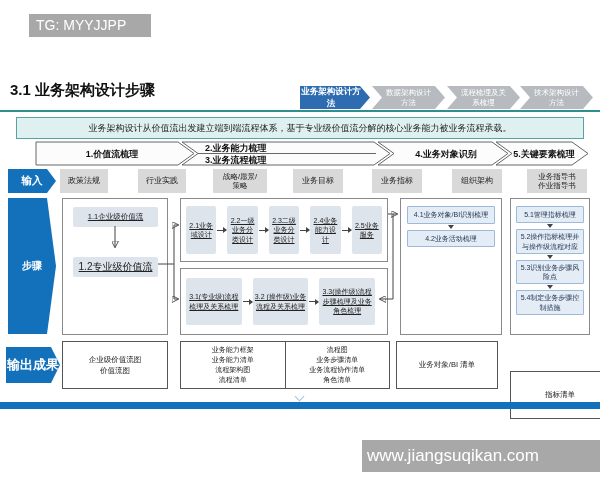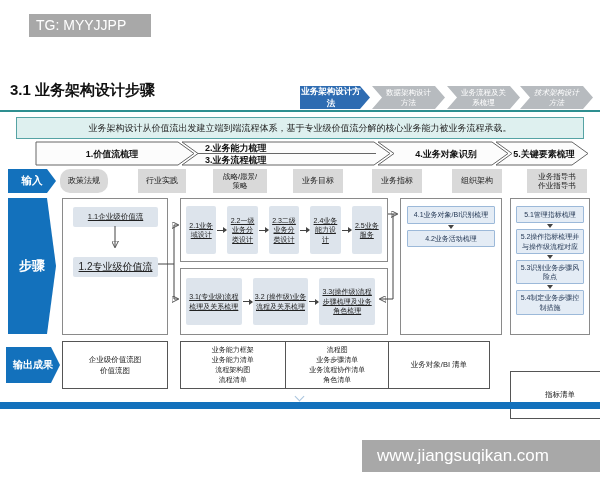--- a/index.html
+++ b/index.html
@@ -54,56 +54,56 @@
     font-size:7.5px;color:#222;display:flex;align-items:center;justify-content:center;text-align:center;
     white-space:pre-line;line-height:1.5;}
   .obox-split{display:flex;align-items:stretch;padding:0;}
   .obox-half{flex:1;display:flex;align-items:center;justify-content:center;white-space:pre-line;
     font-size:7px;line-height:1.45;}
   .obox-half + .obox-half{border-left:1px solid #555;}
   .caret-down{position:absolute;left:296px;top:393px;width:6px;height:6px;border-right:1.5px solid #a8c4de;
     border-bottom:1.5px solid #a8c4de;transform:rotate(45deg);}
   .blue-bar{position:absolute;left:0;top:402px;width:600px;height:7px;background:var(--accent,#1371bc);}
   .wm-box{position:absolute;left:362px;top:440px;width:238px;height:32px;background:var(--wm-gray,#a8a8a8);
-    color:#fff;font-size:17px;display:flex;align-items:center;padding-left:15px;box-sizing:border-box;}
+    color:#fff;font-size:17px;display:flex;align-items:center;padding-left:5px;box-sizing:border-box;}
 </style>
 </head>
 <body>
 
 <div class="tg-box">TG: MYYJJPP</div>
 
 <div class="page-title">3.1 业务架构设计步骤</div>
 
 <div class="tab tab-first" style="left:300px;width:70px;">业务架构设计方法</div>
 <div class="tab tab-rest" style="left:372px;width:73px;">数据架构设计方法</div>
-<div class="tab tab-rest" style="left:447px;width:73px;">业务流程及关系梳理</div>
-<div class="tab tab-rest" style="left:520px;width:73px;font-style:italic;">技术架构设计方法</div>
+<div class="tab tab-rest" style="left:447px;width:73px;">流程梳理及关系梳理</div>
+<div class="tab tab-rest" style="left:520px;width:73px;">技术架构设计方法</div>
 
 <div class="teal-line"></div>
 
 <div class="banner">业务架构设计从价值流出发建立端到端流程体系，基于专业级价值流分解的核心业务能力被业务流程承载。</div>
 
 <svg class="phase-svg" width="600" height="27" viewBox="0 0 600 27">
   <polygon points="36,2 178,2 194,13.5 178,25 36,25"></polygon>
   <polygon points="182,2 374,2 390,13.5 374,25 182,25 198,13.5"></polygon>
   <line x1="198" y1="13.5" x2="376" y2="13.5" stroke="#666" stroke-width="1"></line>
   <polygon points="378,2 492,2 508,13.5 492,25 378,25 394,13.5"></polygon>
   <polygon points="496,2 572,2 588,13.5 572,25 496,25 512,13.5"></polygon>
   <text x="112" y="17" text-anchor="middle">1.价值流梳理</text>
   <text x="205" y="11" text-anchor="start">2.业务能力梳理</text>
   <text x="205" y="23" text-anchor="start">3.业务流程梳理</text>
   <text x="446" y="17" text-anchor="middle">4.业务对象识别</text>
   <text x="544" y="17" text-anchor="middle">5.关键要素梳理</text>
 </svg>
 
 <div class="ptag" style="left:8px;top:169px;width:48px;height:24px;font-size:10.5px;">输入</div>
-<div class="ptag" style="left:8px;top:198px;width:48px;height:136px;font-size:13px;">步骤</div>
-<div class="ptag" style="left:6px;top:347px;width:54px;height:36px;font-size:10px;">输出成果</div>
+<div class="ptag" style="left:8px;top:198px;width:48px;height:136px;font-size:10px;">步骤</div>
+<div class="ptag" style="left:6px;top:347px;width:54px;height:36px;font-size:13px;">输出成果</div>
 
-<div class="inbox" style="left:60px;width:48px;border-radius:10px;">政策法规</div>
+<div class="inbox" style="left:60px;width:48px;">政策法规</div>
 <div class="inbox" style="left:138px;width:48px;">行业实践</div>
 <div class="inbox" style="left:213px;width:54px;font-size:7.5px;">战略/愿景/
 策略</div>
 <div class="inbox" style="left:293px;width:50px;">业务目标</div>
 <div class="inbox" style="left:372px;width:50px;">业务指标</div>
 <div class="inbox" style="left:452px;width:50px;">组织架构</div>
 <div class="inbox" style="left:527px;width:60px;font-size:7.5px;">业务指导书
 作业指导书</div>
 
 <div class="group" style="left:62px;top:198px;width:106px;height:137px;">
@@ -175,19 +175,19 @@
 <div class="obox obox-split" style="left:180px;width:210px;">
   <div class="obox-half">业务能力框架
 业务能力清单
 流程架构图
 流程清单</div>
   <div class="obox-half">流程图
 业务步骤清单
 业务流程协作清单
 角色清单</div>
 </div>
-<div class="obox" style="left:388px;width:102px;">业务对象/BI 清单</div>
+<div class="obox" style="left:396px;width:102px;">业务对象/BI 清单</div>
 <div class="obox" style="left:510px;width:100px;margin-top:30px;">指标清单</div>
 
 <div class="caret-down"></div>
 <div class="blue-bar"></div>
 
 <div class="wm-box">www.jiangsuqikan.com</div>
 
 </body></html>

